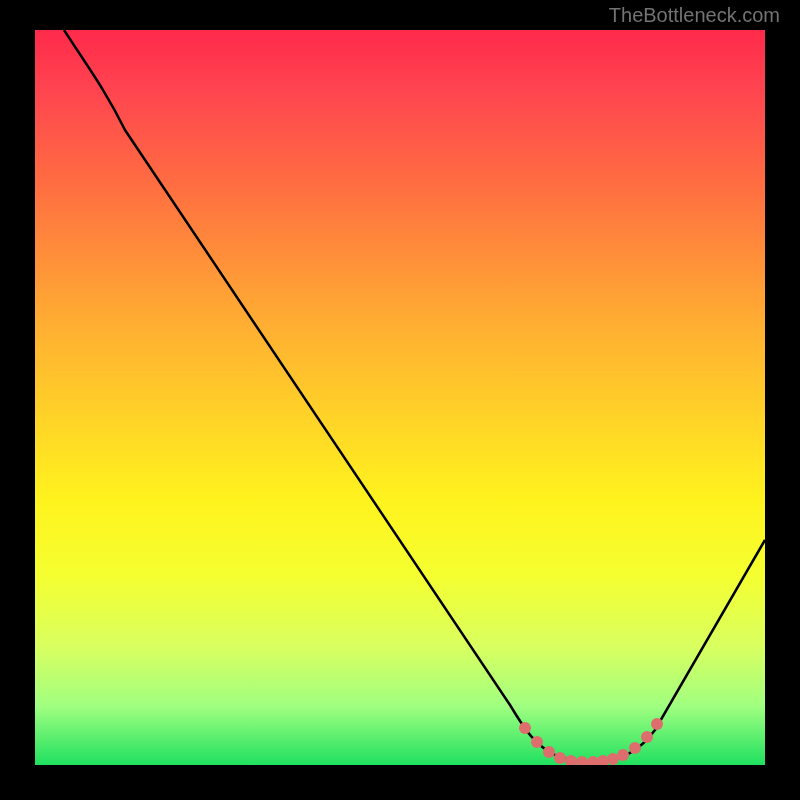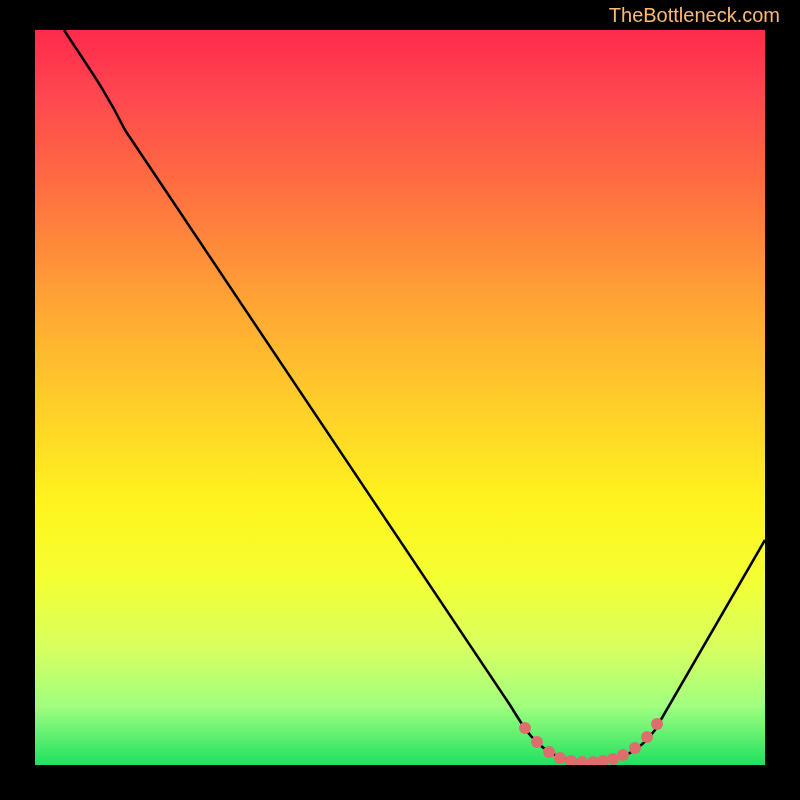--- a/index.html
+++ b/index.html
@@ -7,21 +7,21 @@
     width: 800px;
     height: 800px;
     background: #000;
     position: relative;
     font-family: Arial, sans-serif;
   }
   .watermark {
     position: absolute;
     top: 4px;
     right: 20px;
-    color: #fdba74;
+    color: #737373;
     font-size: 20px;
     font-weight: normal;
     z-index: 10;
   }
   .plot-area {
     position: absolute;
     left: 35px;
     top: 30px;
     width: 730px;
     height: 735px;

